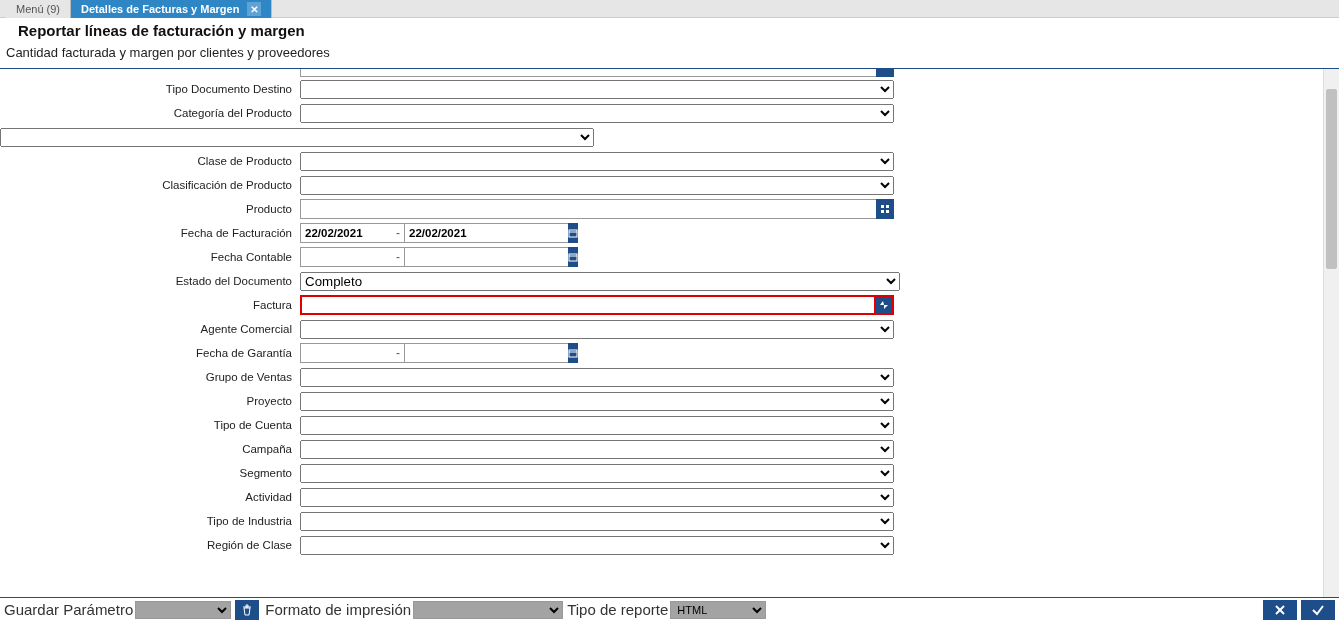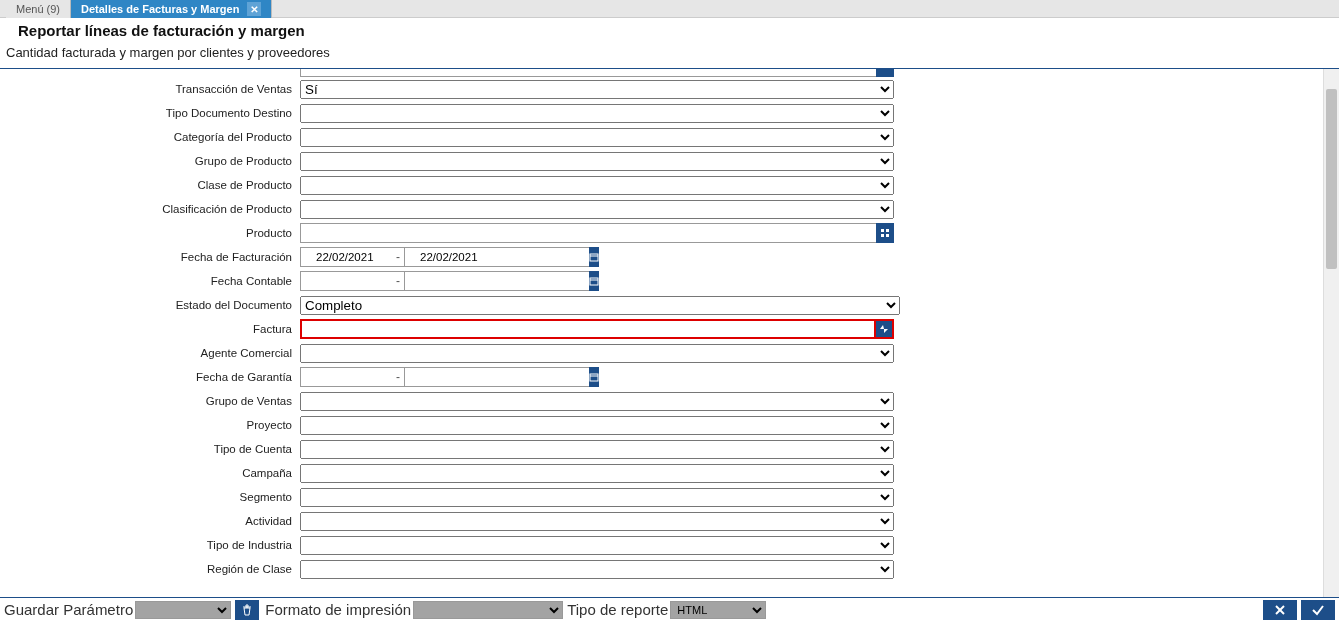--- a/index.html
+++ b/index.html
@@ -31,21 +31,21 @@
 
 .full { position: relative; width: 594px; display: flex; }
 .full input.txt { flex: 1; height: 20px; border: 1px solid #999; border-right: none; padding: 0 4px; font-size: 11.5px; }
 .full .endbtn { width: 18px; height: 20px; background: #1d4e89; display: flex; align-items: center; justify-content: center; cursor: pointer; }
 .full .endbtn svg { fill: #fff; }
 .full.redhl input.txt { border: 2px solid #d00; border-right: 2px solid #d00; }
 .full.redhl .endbtn { border: 2px solid #d00; border-left: none; }
 
 .datepair { display: flex; align-items: center; }
 .datebox { width: 92px; height: 20px; display: flex; }
-.datebox input { flex: 1; height: 20px; border: 1px solid #999; border-right:none; padding: 0 15px; font-size: 11.5px; }
+.datebox input { flex: 1; height: 20px; border: 1px solid #999; border-right:none; padding: 0 4px; font-size: 11.5px; font-weight: bold; }
 .datebox .cal { width: 18px; height: 20px; background: #1d4e89; display:flex; align-items:center; justify-content:center; cursor:pointer;}
 .datebox .cal svg { fill:#fff; }
 .dash { padding: 0 4px; color:#555; }
 
 
 .cutoffrow { height: 8px; overflow:hidden; position:relative; }
 .cutoffrow .fakefield { position:absolute; left:300px; width:594px; height:20px; bottom:0; border:1px solid #999; }
 .cutoffrow .fakebtn { position:absolute; left:876px; width:18px; height:20px; bottom:0; background:#1d4e89; }
 
 
@@ -79,43 +79,36 @@
 </div>
 
 <div class="scrollwrap">
   <div class="form-area">
 
     <div class="cutoffrow">
       <div class="fakefield"></div>
         <div class="fakebtn"></div>
     </div>
 
-    <div class="frow">
-      <div class="flabel">Transacción de Ventas</div>
-      <div class="fcontrol">
-          <select style="width:594px"><option>Sí</option></select>
-        </div>
-    </div>
 
     <div class="frow">
       <div class="flabel">Tipo Documento Destino</div>
       <div class="fcontrol">
           <select style="width:594px"><option></option></select>
         </div>
     </div>
 
     <div class="frow">
       <div class="flabel">Categoría del Producto</div>
       <div class="fcontrol">
           <select style="width:594px"><option></option></select>
         </div>
     </div>
 
     <div class="frow">
-      <div class="flabel">Grupo de Producto</div>
       <div class="fcontrol">
           <select style="width:594px"><option></option></select>
         </div>
     </div>
 
     <div class="frow">
       <div class="flabel">Clase de Producto</div>
       <div class="fcontrol">
           <select style="width:594px"><option></option></select>
         </div>

